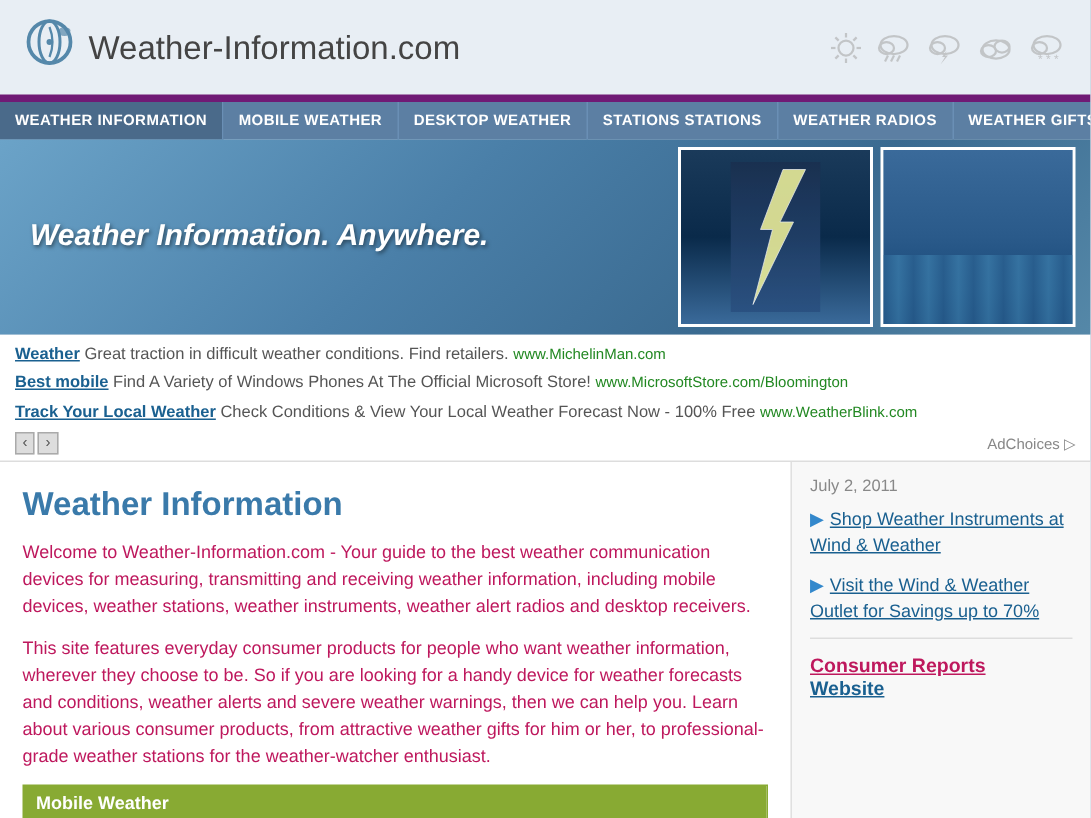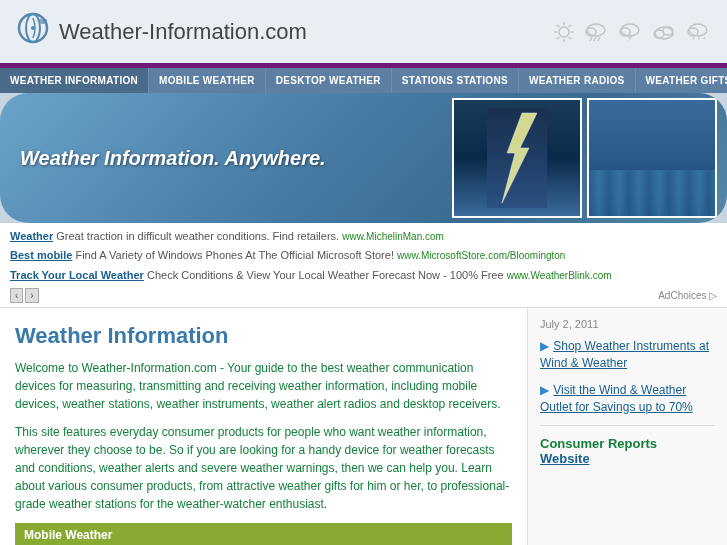--- a/index.html
+++ b/index.html
@@ -53,21 +53,20 @@
     }
     .nav-item.active { background: #4a6a8a; }
 
     
     #banner {
       position: relative;
       height: 130px;
       background: linear-gradient(135deg, #6ba3c8 0%, #4a7fa8 40%, #3a6a90 70%, #5588a8 100%);
       overflow: hidden;
       margin-bottom: 0;
-      border-radius: 28px;
     }
     #banner-text {
       position: absolute;
       left: 20px;
       top: 50%;
       transform: translateY(-50%);
       color: #fff;
       font-size: 20px;
       font-style: italic;
       text-shadow: 1px 1px 3px rgba(0,0,0,0.5);
@@ -161,21 +160,21 @@
 
     
     #page-title-main {
       font-size: 22px;
       color: #3a7aaa;
       font-weight: bold;
       margin-bottom: 10px;
     }
     .content-para {
       font-size: 12px;
-      color: #15803d;
+      color: #be185d;
       line-height: 1.5;
       margin-bottom: 10px;
     }
 
     
     #mobile-weather-box {
       border: 1px solid #88aa33;
       margin-top: 5px;
     }
     #mobile-weather-header {
@@ -214,21 +213,22 @@
     .sidebar-bullet {
       color: #3388cc;
       margin-right: 4px;
     }
 
     .sidebar-section-divider {
       border-top: 1px solid #ddd;
       margin: 10px 0;
     }
     #consumer-reports-link {
-      color: #15803d;
+      color: #be185d;
+      text-decoration: underline;
       font-size: 13px;
       font-weight: bold;
       display: block;
       cursor: pointer;
     }
     #consumer-reports-website {
       color: #1a6090;
       font-weight: bold;
       font-size: 13px;
       text-decoration: underline;

